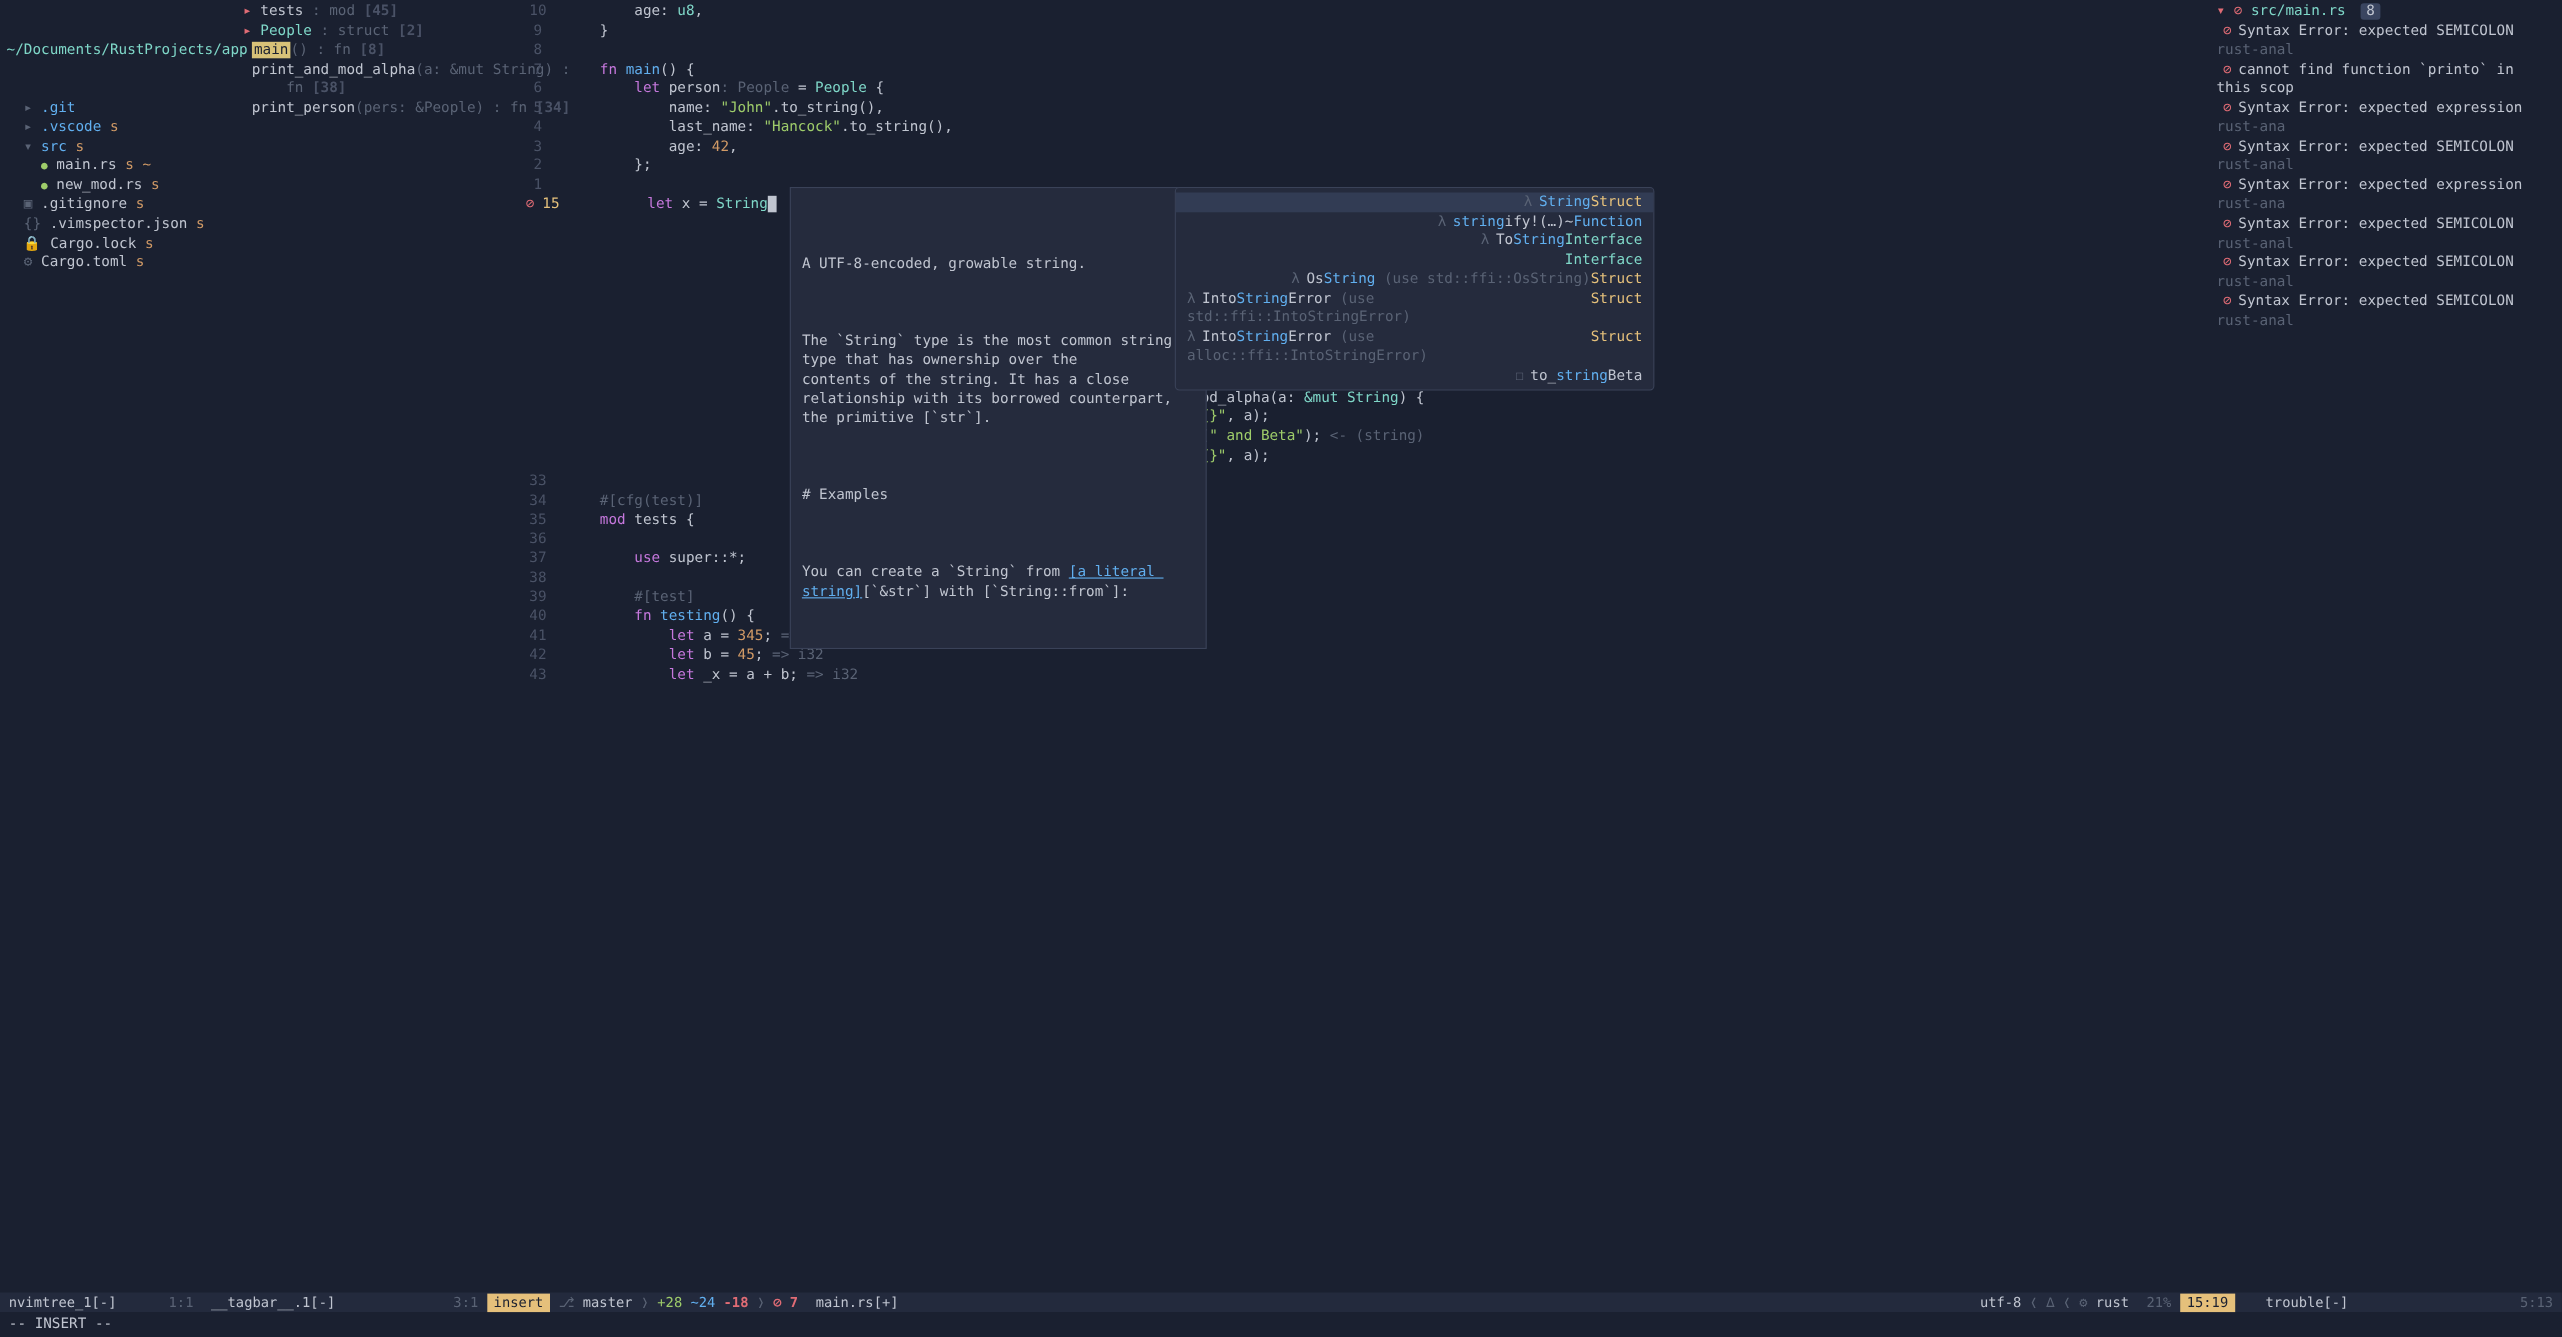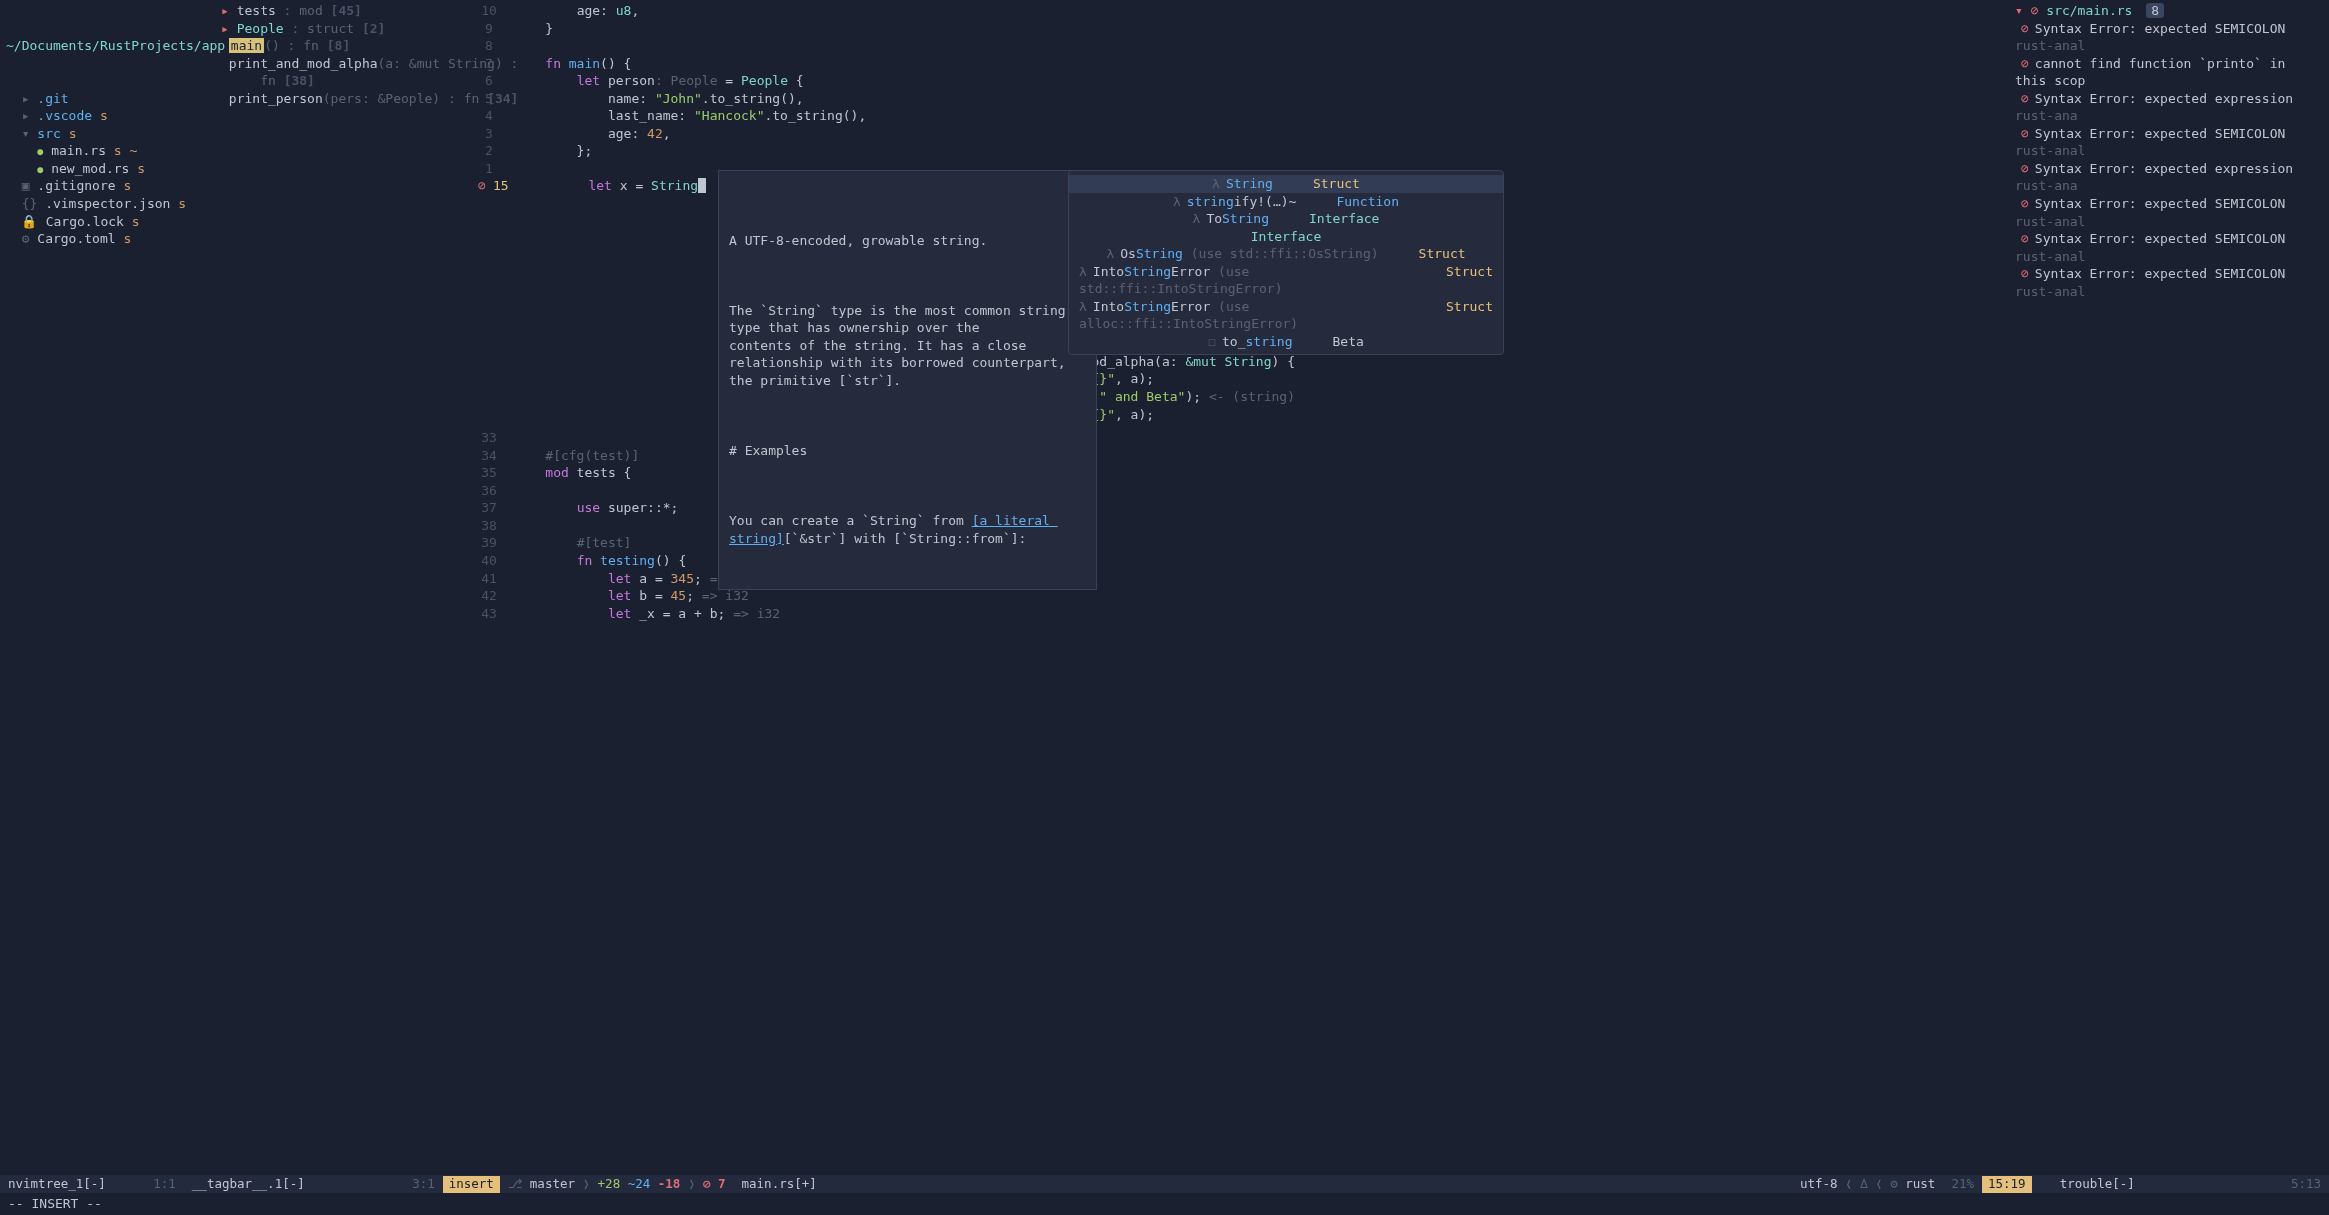--- a/index.html
+++ b/index.html
@@ -81,21 +81,21 @@
     padding:8px 10px;white-space:pre-wrap;color:var(--fg);overflow:hidden;
   }
   .doc-pop .scrollbar{position:absolute;right:0;top:0;width:5px;height:110px;background:var(--green);}
   .doc-h{color:var(--fg);}
   .doc-link{color:var(--blue);text-decoration:underline;}
   .cmp-pop{
     position:absolute;left:598px;top:170px;width:436px;
     background:var(--popbg);border:1px solid var(--popborder);
     border-radius:4px;padding:4px 0;
   }
-  .cmp-row{display:flex;justify-content:center;padding:0 10px;gap:40px;}
+  .cmp-row{display:flex;justify-content:flex-end;padding:0 10px;}
   .cmp-row.sel{background:var(--selection);}
   .cmp-name{color:var(--fg);}
   .cmp-match{color:var(--blue);}
   .cmp-src{color:var(--muted);}
   .cmp-kind-Struct{color:var(--yellow);}
   .cmp-kind-Function{color:var(--blue);}
   .cmp-kind-Interface{color:var(--teal);}
   .cmp-kind-Text{color:var(--fg);}
   .cmp-icon{color:var(--muted);padding-right:6px;}
   .tr-file{color:var(--teal);}

